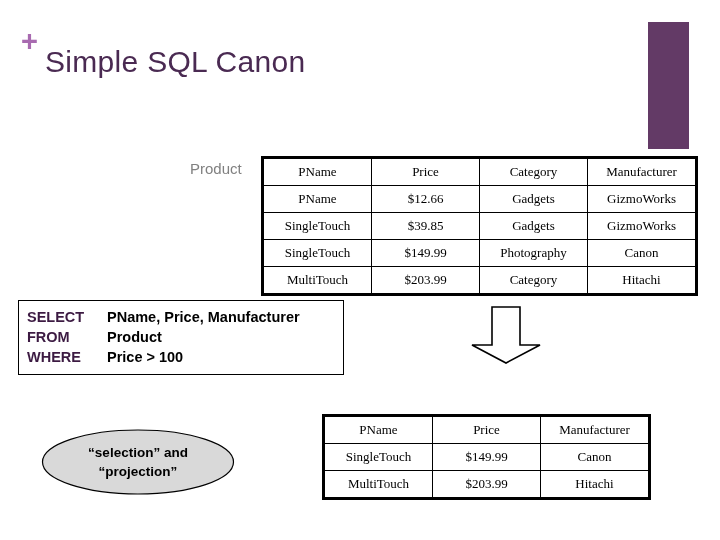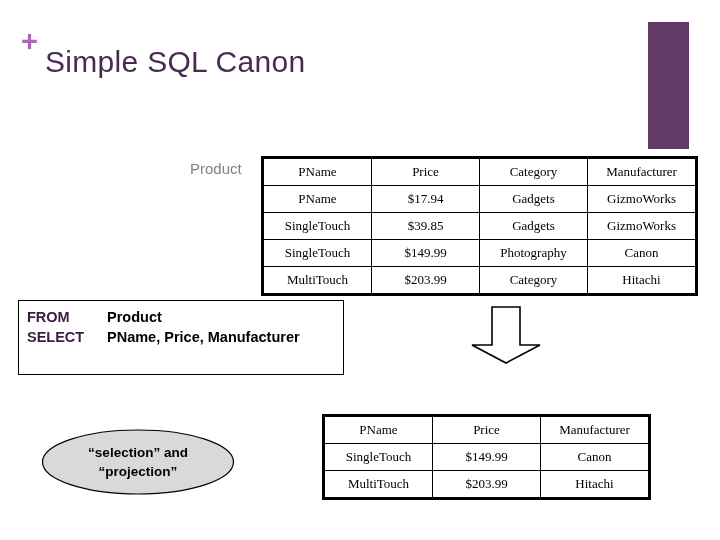--- a/index.html
+++ b/index.html
@@ -180,21 +180,21 @@
   <table class="data-table" id="product-table">
     <tbody id="product-table-body">
         <tr>
           <td>PName</td>
           <td>Price</td>
           <td>Category</td>
           <td>Manufacturer</td>
         </tr>
         <tr>
           <td>PName</td>
-          <td>$17.94</td>
+          <td>$12.66</td>
           <td>Gadgets</td>
           <td>GizmoWorks</td>
         </tr>
         <tr>
           <td>SingleTouch</td>
           <td>$39.85</td>
           <td>Gadgets</td>
           <td>GizmoWorks</td>
         </tr>
         <tr>
@@ -207,22 +207,23 @@
           <td>MultiTouch</td>
           <td>$203.99</td>
           <td>Category</td>
           <td>Hitachi</td>
         </tr>
       </tbody>
   </table>
 
   <div class="sql-box">
     <div id="sql-lines">
+        <div class="sql-line"><span class="sql-kw">SELECT</span><span class="sql-rest">PName, Price, Manufacturer</span></div>
         <div class="sql-line"><span class="sql-kw">FROM</span><span class="sql-rest">Product</span></div>
-        <div class="sql-line"><span class="sql-kw">SELECT</span><span class="sql-rest">PName, Price, Manufacturer</span></div>
+        <div class="sql-line"><span class="sql-kw">WHERE</span><span class="sql-rest">Price &gt; 100</span></div>
       </div>
   </div>
 
   <div class="down-arrow">
     <svg width="72" height="60" viewBox="0 0 72 60" xmlns="http://www.w3.org/2000/svg">
       <polygon points="22,2 50,2 50,40 70,40 36,58 2,40 22,40" fill="#ffffff" stroke="#000000" stroke-width="1.6"></polygon>
     </svg>
   </div>
 
   <div class="callout">

